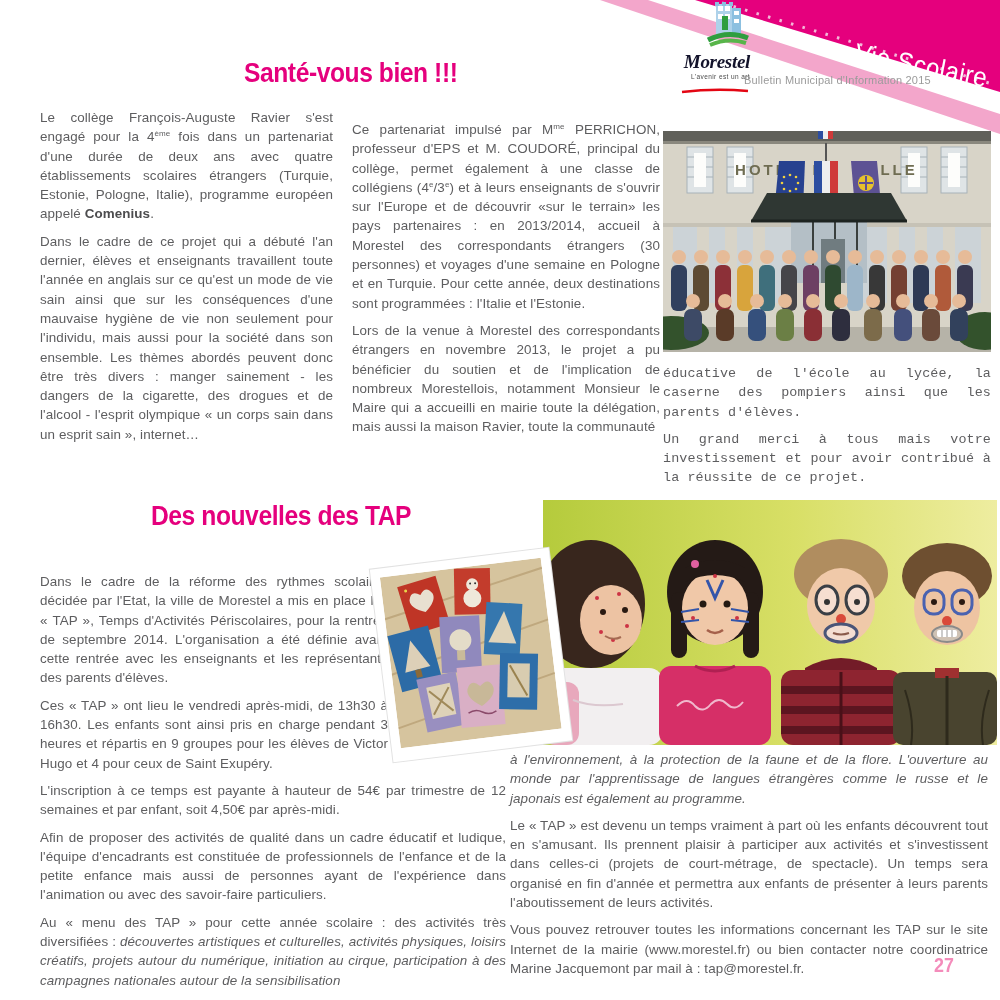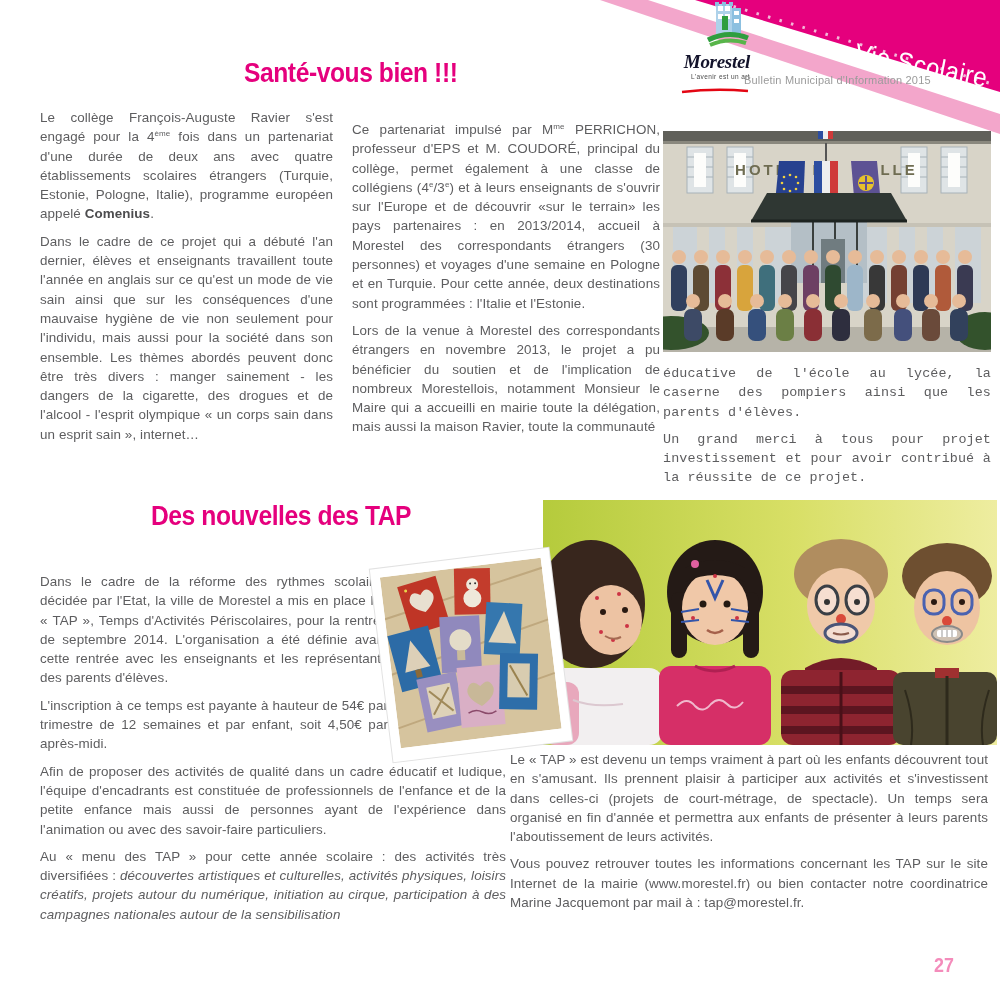--- a/index.html
+++ b/index.html
@@ -201,28 +201,29 @@
         <use href="#q" x="210" fill="#7c6b4a"></use>
           <use href="#q" x="240" fill="#44507c"></use>
           <use href="#q" x="268" fill="#6a4a3a"></use>
         <use href="#q" x="296" fill="#32415c"></use>
       </g>
     </svg>
   </div>
 
   <div id="a1-col3" class="body-text">
     <p>éducative de l'école au lycée, la caserne des pompiers ainsi que les parents d'élèves.</p>
-    <p>Un grand merci à tous pour projet investissement et pour avoir contribué à la réussite de ce projet.</p>
+    <p>Un grand merci à tous mais votre investissement et pour avoir contribué à la réussite de ce projet.</p>
   </div>
 
   <div id="h2-tap" class="headline">Des nouvelles des TAP</div>
 
   <div id="a2-left" class="body-text">
     <div class="spacer"></div>
     <p>Dans le cadre de la réforme des rythmes scolaires décidée par l'Etat, la ville de Morestel a mis en place les « TAP », Temps d'Activités Périscolaires, pour la rentrée de septembre 2014. L'organisation a été définie avant cette rentrée avec les enseignants et les représentants des parents d'élèves.</p>
+    <p>Ces « TAP » ont lieu le vendredi après-midi, de 13h30 à 16h30. Les enfants sont ainsi pris en charge pendant 3 heures et répartis en 9 groupes pour les élèves de Victor Hugo et 4 pour ceux de Saint Exupéry.</p>
     <p>L'inscription à ce temps est payante à hauteur de 54€ par trimestre de 12 semaines et par enfant, soit 4,50€ par après-midi.</p>
     <p>Afin de proposer des activités de qualité dans un cadre éducatif et ludique, l'équipe d'encadrants est constituée de professionnels de l'enfance et de la petite enfance mais aussi de personnes ayant de l'expérience dans l'animation ou avec des savoir-faire particuliers.</p>
     <p><span>Au « menu des TAP » pour cette année scolaire : des activités très diversifiées : </span><span class="italic">découvertes artistiques et culturelles, activités physiques, loisirs créatifs, projets autour du numérique, initiation au cirque, participation à des campagnes nationales autour de la sensibilisation</span></p>
   </div>
 
   <div class="polaroid">
     <svg width="162" height="172" viewBox="0 0 162 172">
       <rect width="162" height="172" fill="#d6c49e"></rect>
       <path d="M0,42 L162,10 M0,98 L162,62 M0,152 L162,116" stroke="#bfa87e" stroke-width="2"></path>
       <g>
@@ -357,19 +358,20 @@
         <path d="M399,130v7 M404,130v7 M409,130v7" stroke="#999" stroke-width="1"></path>
         <rect x="350" y="172" width="104" height="73" rx="10" fill="#49442f"></rect>
         <rect x="392" y="168" width="24" height="10" fill="#a03030"></rect>
         <line x1="404" y1="176" x2="404" y2="245" stroke="#2e2a1c" stroke-width="3"></line>
         <path d="M362,190 q10,30 6,55 M446,190 q-10,30 -6,55" stroke="#2e2a1c" stroke-width="2" fill="none"></path>
       </g>
     </svg>
   </div>
 
   <div id="a2-right" class="body-text">
+    <p class="italic">à l'environnement, à la protection de la faune et de la flore. L'ouverture au monde par l'apprentissage de langues étrangères comme le russe et le japonais est également au programme.</p>
     <p>Le « TAP » est devenu un temps vraiment à part où les enfants découvrent tout en s'amusant. Ils prennent plaisir à participer aux activités et s'investissent dans celles-ci (projets de court-métrage, de spectacle). Un temps sera organisé en fin d'année et permettra aux enfants de présenter à leurs parents l'aboutissement de leurs activités.</p>
     <p>Vous pouvez retrouver toutes les informations concernant les TAP sur le site Internet de la mairie (www.morestel.fr) ou bien contacter notre coordinatrice Marine Jacquemont par mail à : tap@morestel.fr.</p>
   </div>
 
   <div class="page-number">27</div>
 
 </div>
 
 </body></html>

